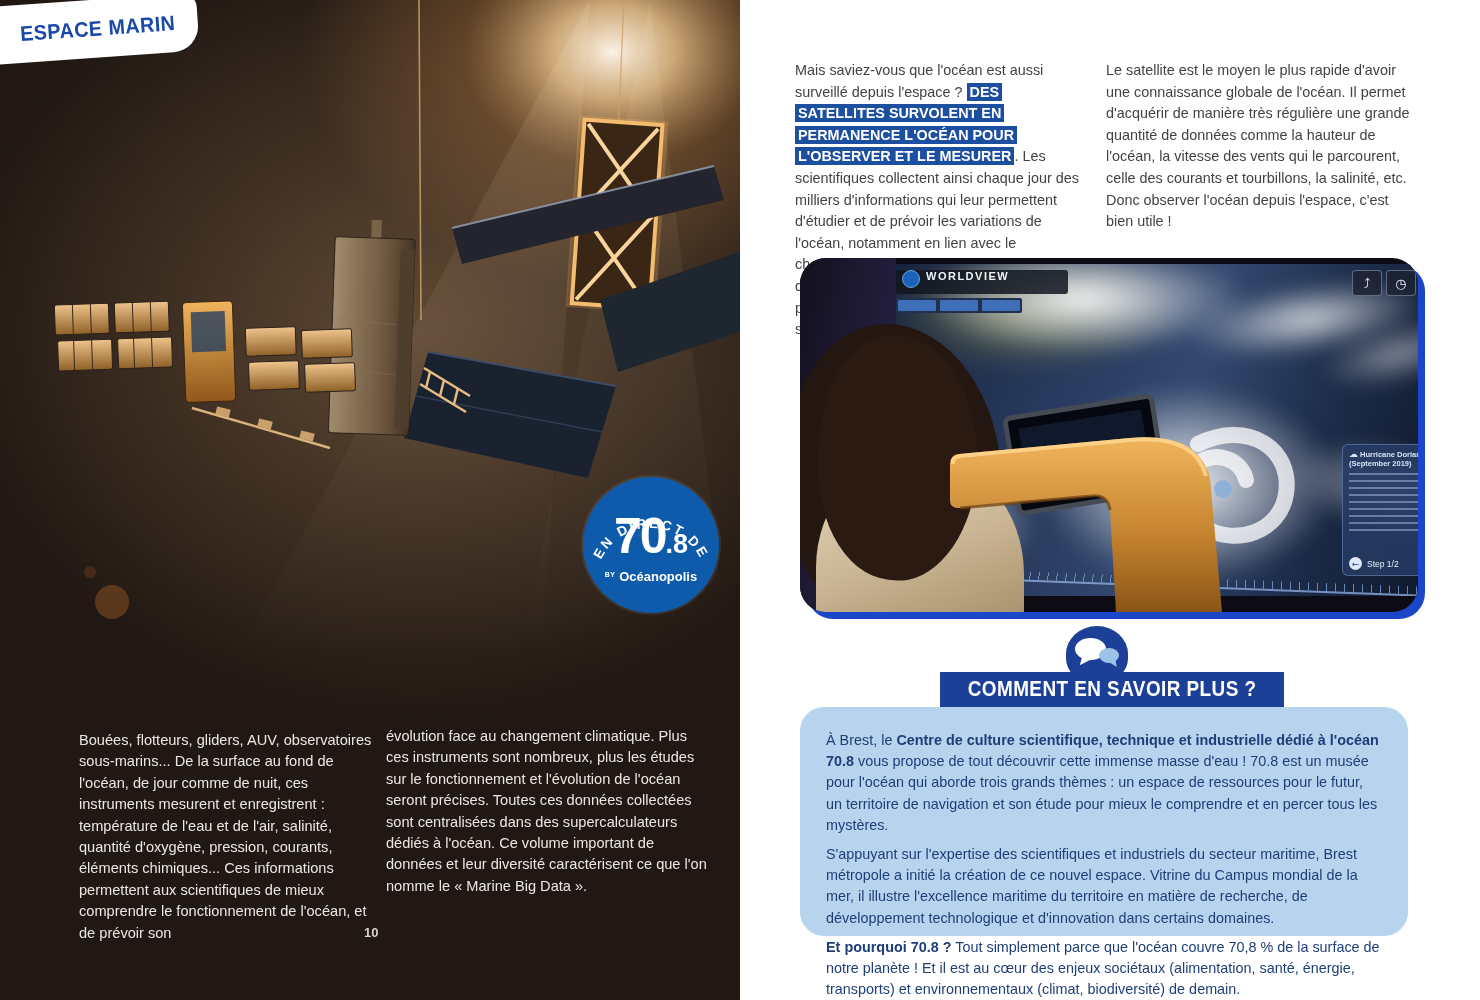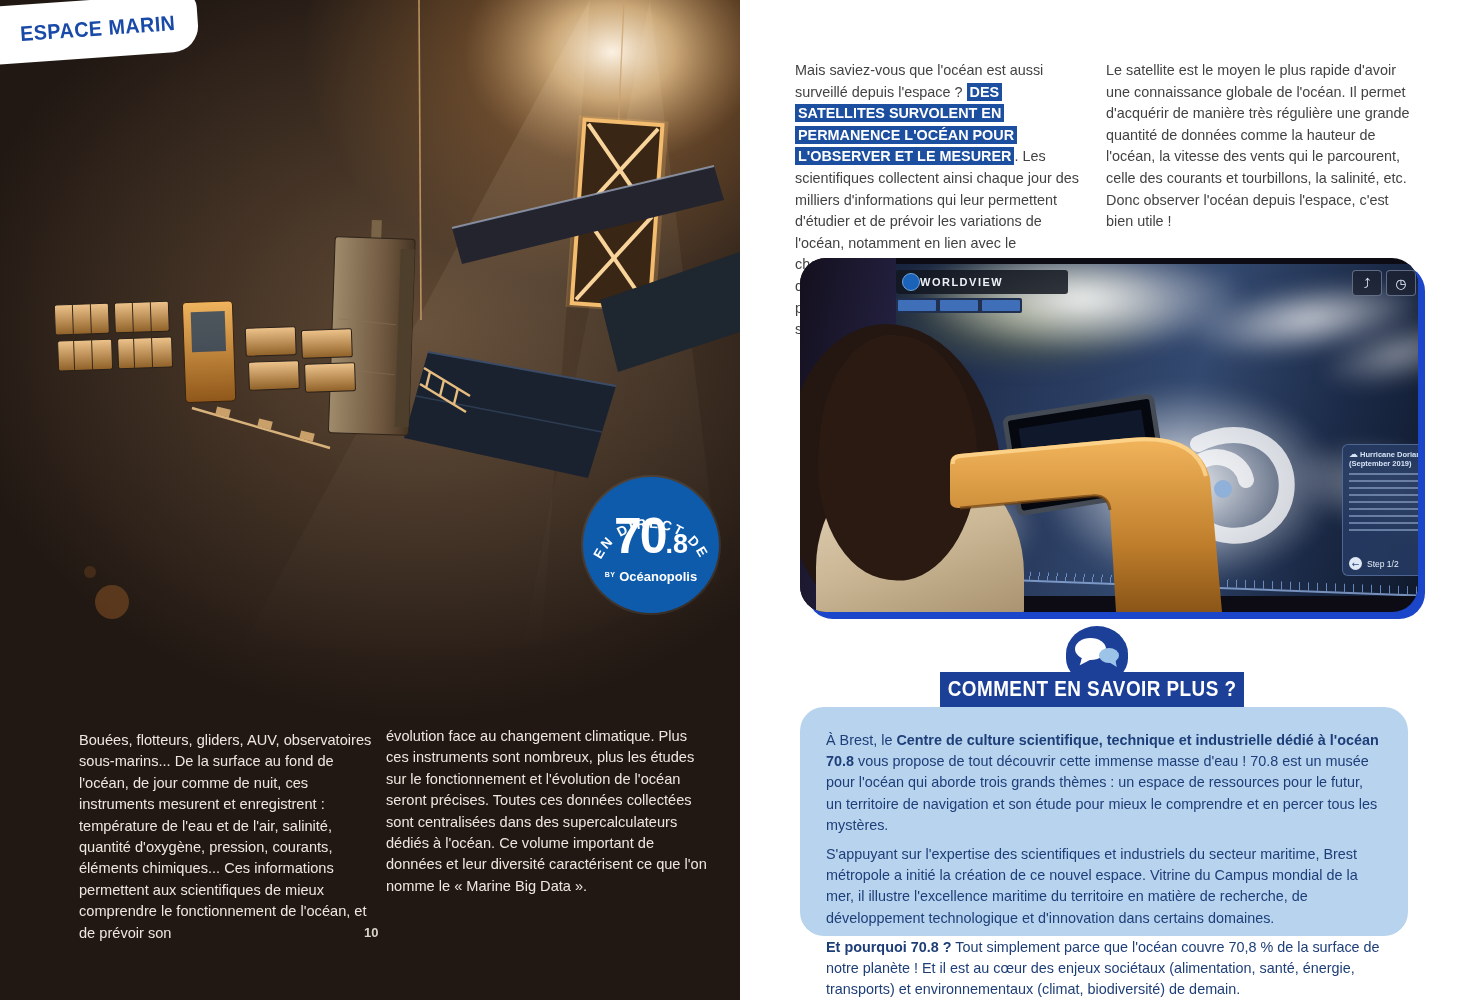--- a/index.html
+++ b/index.html
@@ -41,21 +41,21 @@
   .photo{position:absolute;left:60px;top:258px;width:618px;height:354px;border-radius:26px;
          background:#0d0c14;overflow:hidden;margin:0;box-shadow:7px 7px 0 0 #1b46c9;}
   .wall{position:absolute;left:0;top:0;width:96px;height:100%;background:linear-gradient(100deg,#14101e 0%,#232040 70%,#191631 100%);}
   .screen{position:absolute;left:88px;top:6px;width:530px;height:332px;overflow:hidden;
           background:linear-gradient(105deg,#18233c 0%,#27395c 30%,#33496f 55%,#1b2a47 80%,#101a2e 100%);}
   .cloud{position:absolute;border-radius:50%;filter:blur(9px);background:radial-gradient(closest-side,rgba(255,255,255,.95),rgba(255,255,255,0));}
   .land{position:absolute;left:-10px;top:-18px;width:300px;height:130px;border-radius:50%;filter:blur(7px);
         background:radial-gradient(closest-side,rgba(104,112,74,.9),rgba(60,70,50,0));}
   .spiral{position:absolute;left:150px;top:60px;}
   .wv-bar{position:absolute;left:96px;top:12px;width:172px;height:24px;background:rgba(18,22,32,.85);
-          border-radius:3px;display:flex;align-items:center;padding-left:6px;box-sizing:border-box;}
+          border-radius:3px;display:flex;gap:6px;padding-left:6px;box-sizing:border-box;}
   .nasa{width:16px;height:16px;border-radius:50%;background:#1a63b8;border:1px solid #6fa0d8;}
   .wv-bar span{color:#eef2f8;font-size:11px;font-weight:700;letter-spacing:1.5px;}
   .wv-tabs{position:absolute;left:96px;top:40px;width:126px;height:15px;background:#20304e;border-radius:2px;display:flex;gap:4px;padding:2px;box-sizing:border-box;}
   .wv-tabs i{flex:1;background:#3f6fb8;border-radius:1px;}
   .ph-icon{position:absolute;top:12px;width:28px;height:24px;background:rgba(28,34,50,.85);border:1px solid rgba(160,180,210,.5);
            border-radius:4px;color:#e8eef8;display:flex;align-items:center;justify-content:center;font-size:13px;
            font-family:"DejaVu Sans",sans-serif;}
   .panel{position:absolute;left:542px;top:186px;width:92px;height:132px;background:rgba(38,58,98,.9);
          border:1px solid rgba(130,160,210,.45);border-radius:6px;color:#d6e4f6;box-sizing:border-box;padding:5px 6px;}
   .panel .ptitle{font-size:7.5px;line-height:9px;font-weight:700;}
@@ -75,21 +75,21 @@
              border-radius:46% 54% 42% 46%;}
   .sweater{position:absolute;left:16px;top:196px;width:208px;height:162px;
            background:linear-gradient(160deg,#e8d8bf 0%,#cbb795 55%,#a8926f 100%);
            border-radius:48% 52% 6px 6px / 70% 74% 6px 6px;}
   .arm{position:absolute;left:150px;top:206px;width:128px;height:36px;background:linear-gradient(#e2d1b6,#b8a480);
        border-radius:18px;transform:rotate(10deg);}
   .hair-front{position:absolute;left:18px;top:78px;width:160px;height:244px;background:#2a1a12;
               border-radius:42% 58% 46% 54%;transform:rotate(6deg);}
   .kiosk-svg{position:absolute;left:0;top:0;}
   
-  .savoir-banner{position:absolute;left:200px;top:672px;width:304px;height:35px;background:#1c3f97;
+  .savoir-banner{position:absolute;left:200px;top:672px;width:344px;height:35px;background:#1c3f97;
                  display:flex;align-items:center;justify-content:center;z-index:3;}
   .savoir-banner span{color:#fff;font-weight:800;font-size:21.5px;letter-spacing:.5px;transform:scaleX(.88);white-space:nowrap;}
   .bubble-icon{position:absolute;left:326px;top:626px;width:62px;height:56px;border-radius:50% 50% 42% 42%;
                background:#1c3f97;z-index:2;}
   .bub1{position:absolute;left:9px;top:12px;width:31px;height:22px;background:#ffffff;border-radius:50%;}
   .bub1:after{content:"";position:absolute;left:6px;top:19px;border:5px solid transparent;border-top-color:#fff;
               border-left-color:#fff;transform:rotate(18deg);}
   .bub2{position:absolute;left:33px;top:22px;width:20px;height:15px;background:#9cc4e8;border-radius:50%;}
   .bub2:after{content:"";position:absolute;right:3px;top:12px;border:4px solid transparent;border-top-color:#9cc4e8;
               border-right-color:#9cc4e8;transform:rotate(-14deg);}

